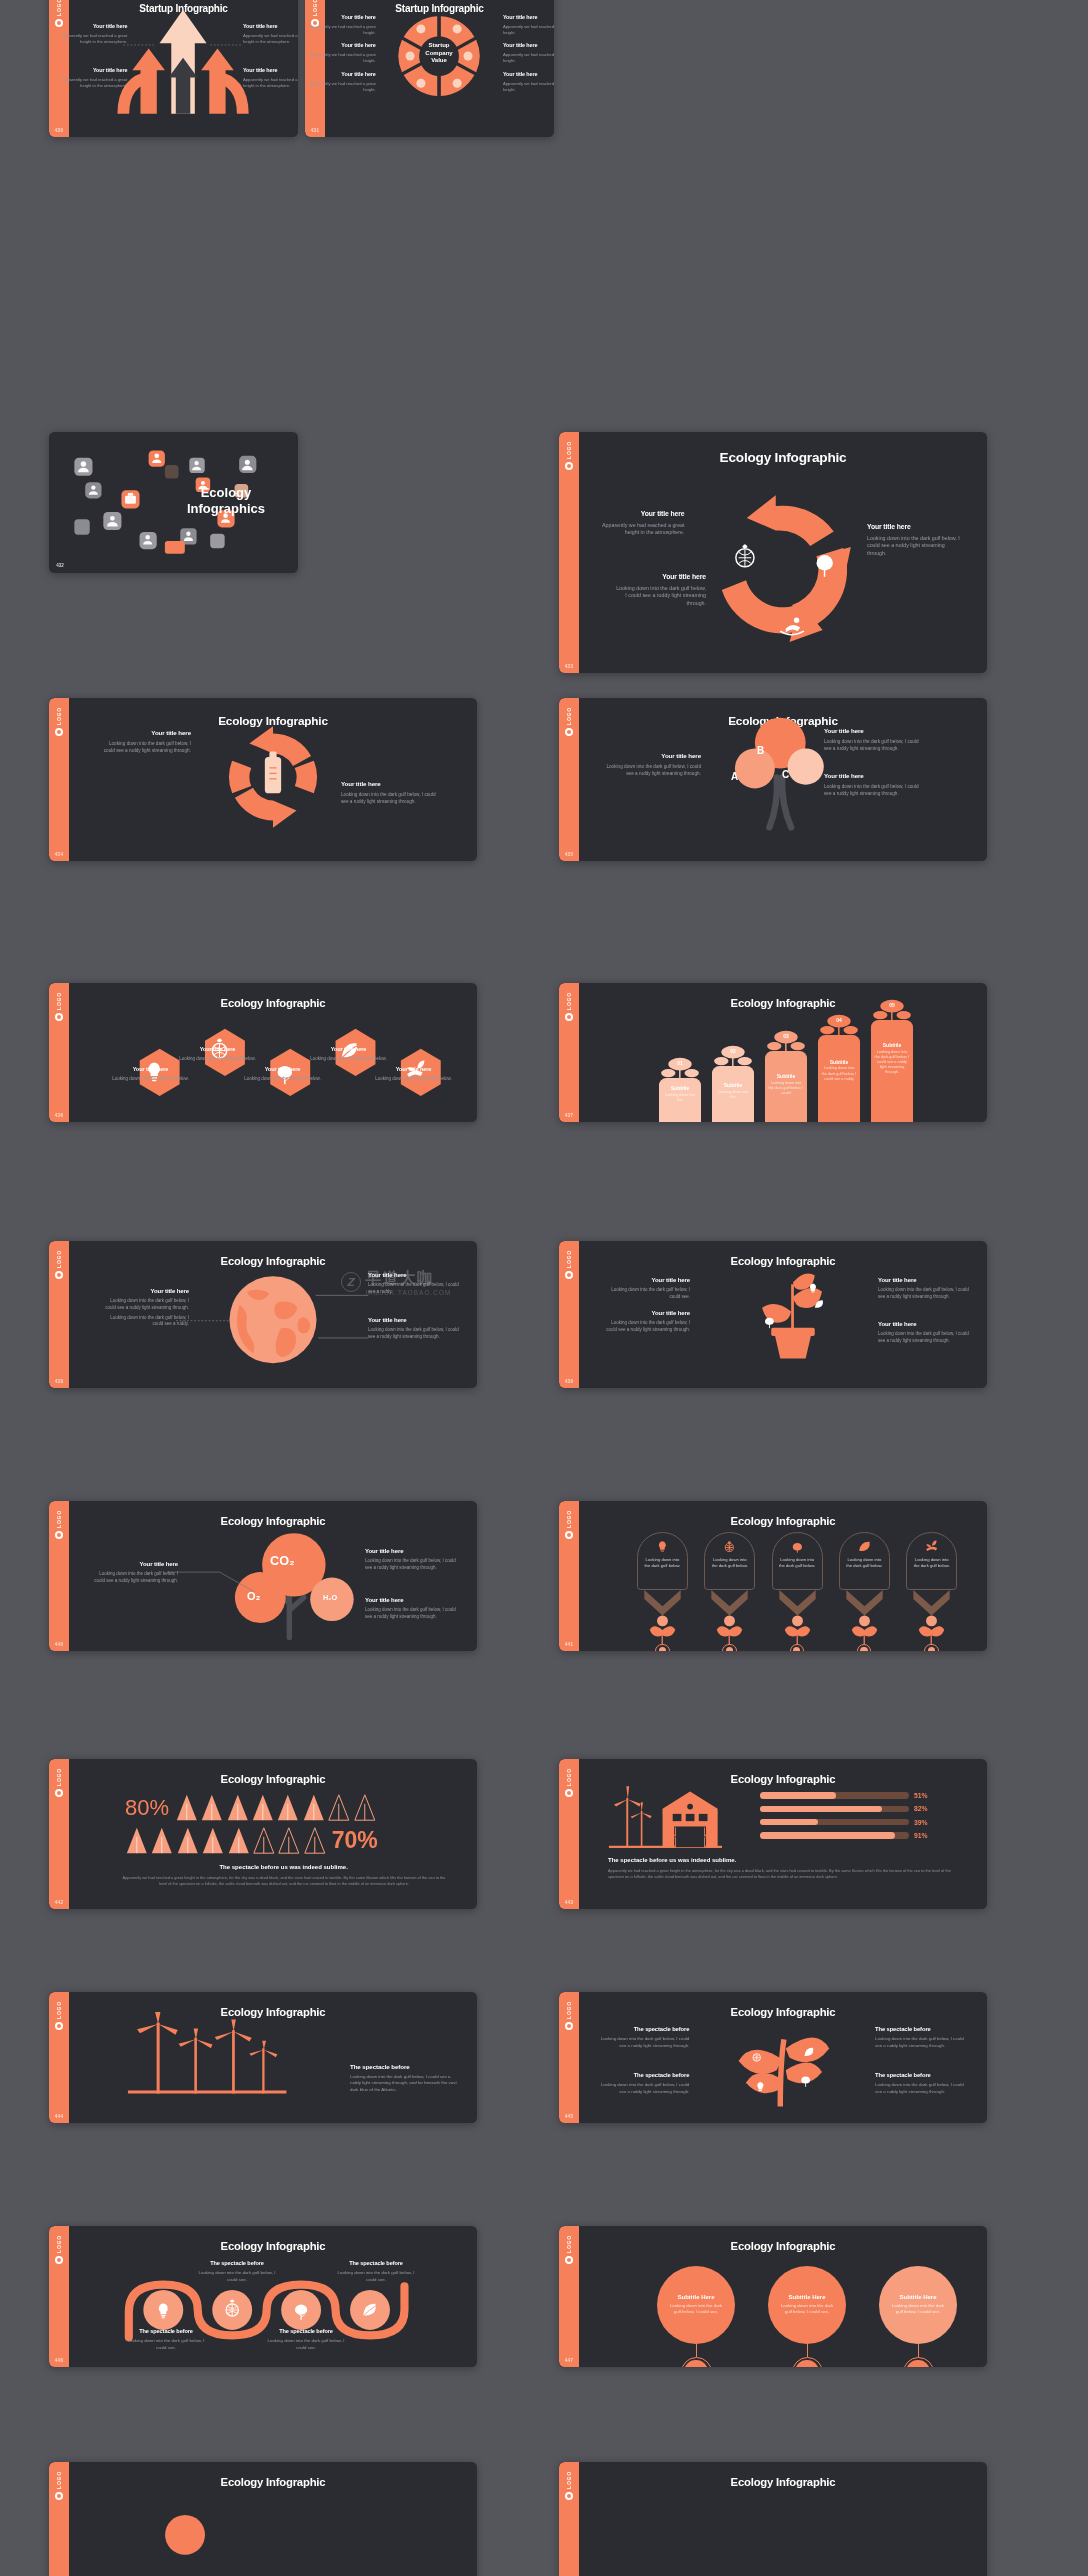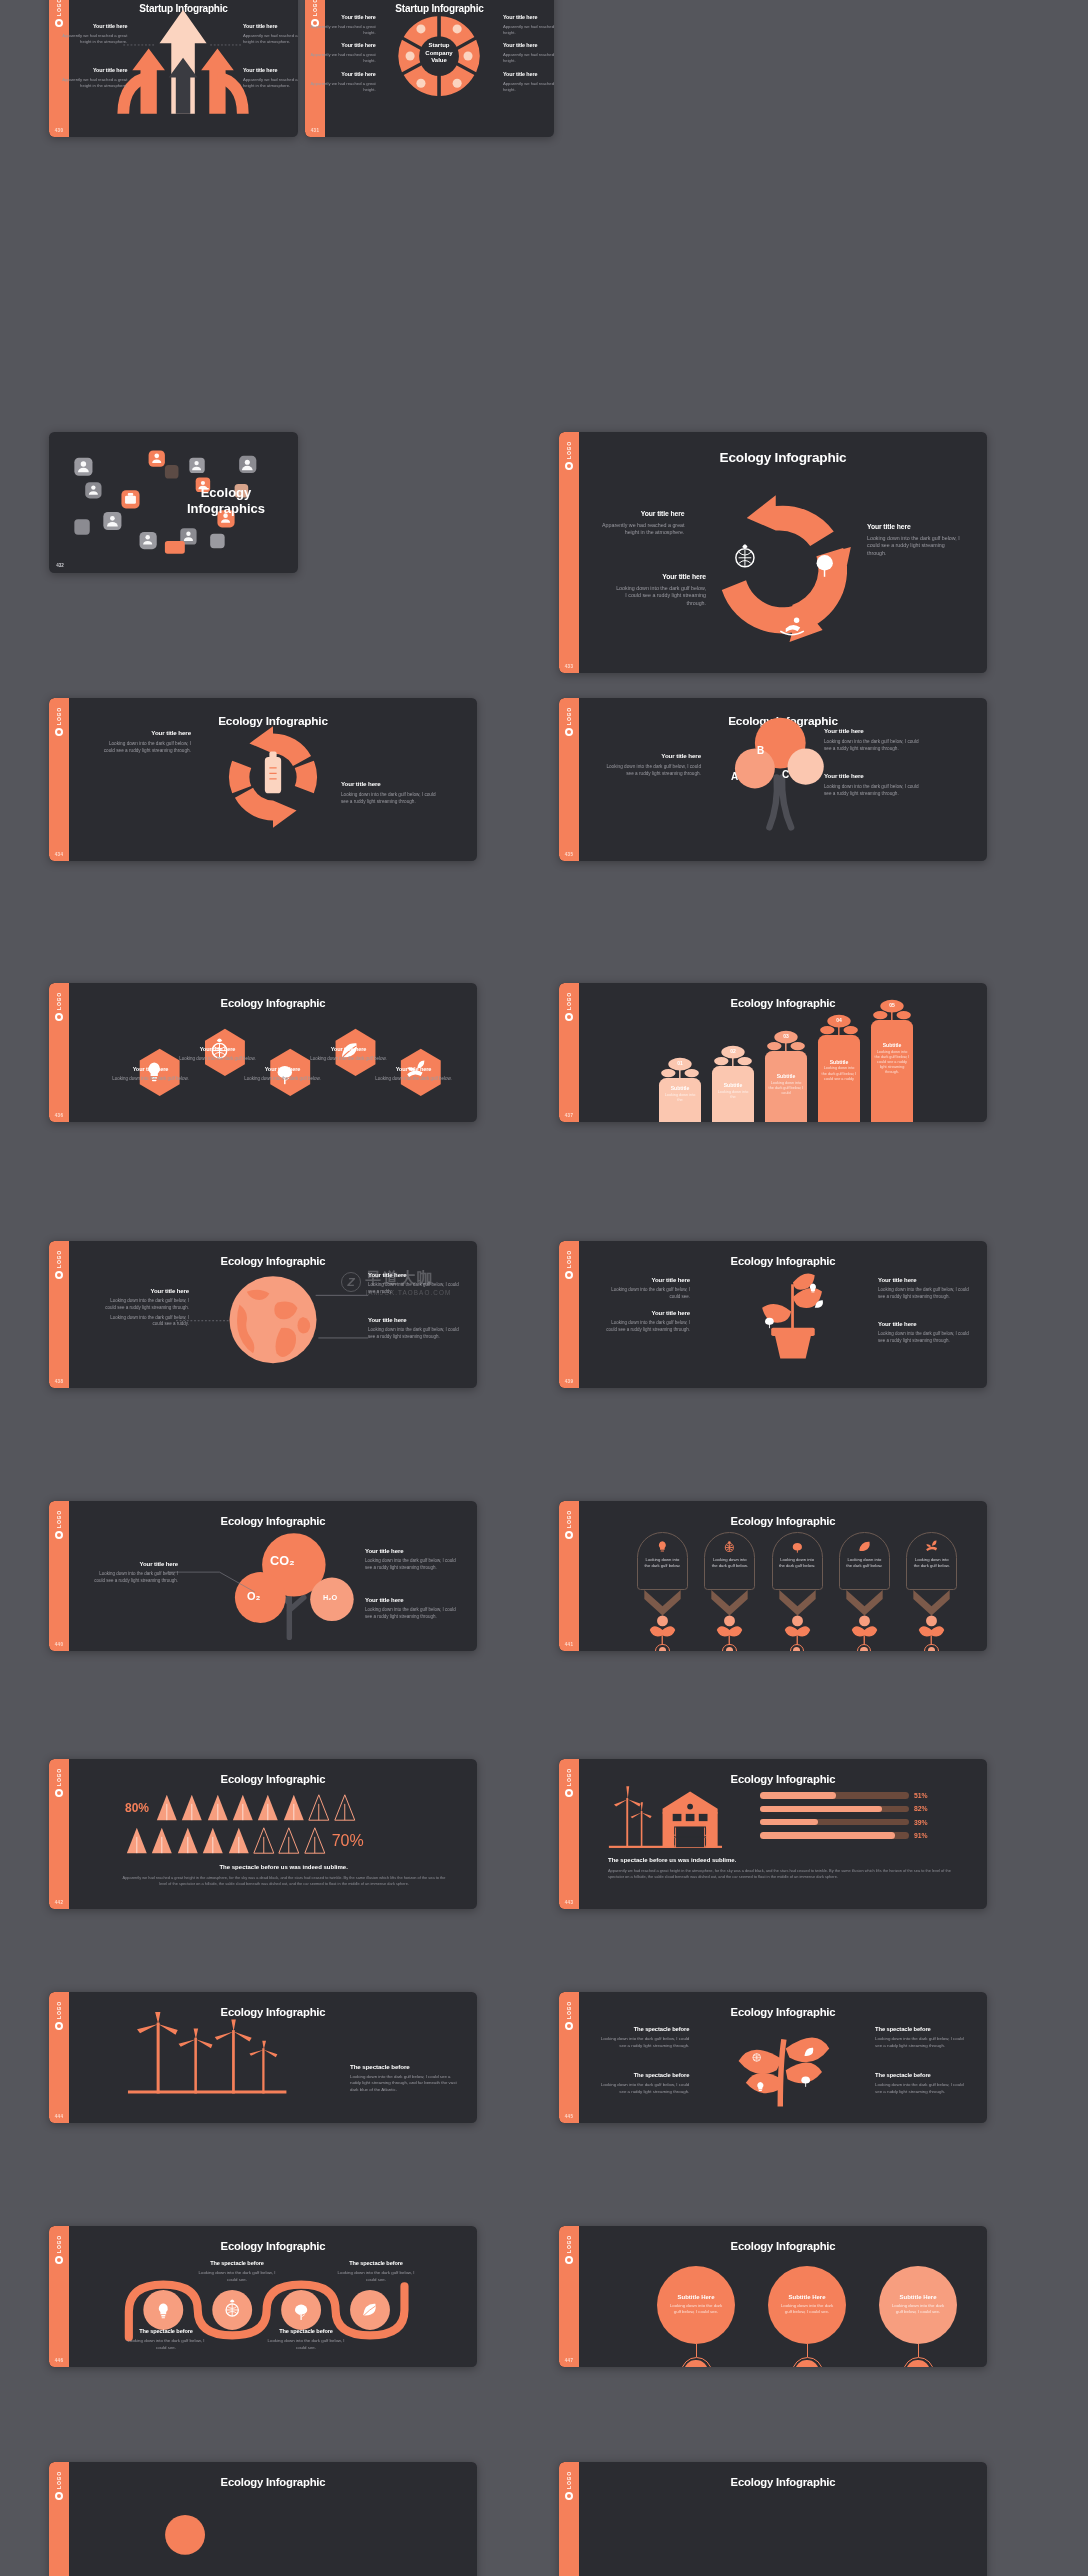--- a/index.html
+++ b/index.html
@@ -718,21 +718,21 @@
   <div class="slide" style="left:49px;top:1759px;width:428px;height:150px">
     <div class="sidebar">
         <span class="logo-txt">LOGO</span>
         <span class="logo-mark"></span>
         <span class="slide-num">442</span>
       </div>
     <div class="body">
       <div class="s-title" style="font-size:11.3px;margin-top:5.4px">Ecology Infographic</div>
       <div class="canvas">
         <div style="position:absolute;left:56px;top:34px;display:flex;align-items:center;gap:1.8px">
-          <span class="orange" style="font-size:12px;font-weight:700;margin-right:4px">80%</span>
+          <span class="orange" style="font-size:22px;font-weight:400;margin-right:4px">80%</span>
           <svg viewBox="0 0 26 32" style="width:23.6px;height:29px">
               <polygon points="13,2 24,30 2,30" fill="#f79e7f"></polygon>
               <rect x="12.4" y="12" width="1.2" height="18" fill="#fff" opacity=".6"></rect>
             </svg>
           <svg viewBox="0 0 26 32" style="width:23.6px;height:29px">
               <polygon points="13,2 24,30 2,30" fill="#f79e7f"></polygon>
               <rect x="12.4" y="12" width="1.2" height="18" fill="#fff" opacity=".6"></rect>
             </svg>
           <svg viewBox="0 0 26 32" style="width:23.6px;height:29px">
               <polygon points="13,2 24,30 2,30" fill="#f79e7f"></polygon>
@@ -785,21 +785,21 @@
               <rect x="12.4" y="12" width="1.1" height="18" fill="#f79e7f"></rect>
             </svg>
           <svg viewBox="0 0 26 32" style="width:23.6px;height:29px">
               <polygon points="13,2 24,30 2,30" fill="none" stroke="#f79e7f" stroke-width="1.1"></polygon>
               <rect x="12.4" y="12" width="1.1" height="18" fill="#f79e7f"></rect>
             </svg>
           <svg viewBox="0 0 26 32" style="width:23.6px;height:29px">
               <polygon points="13,2 24,30 2,30" fill="none" stroke="#f79e7f" stroke-width="1.1"></polygon>
               <rect x="12.4" y="12" width="1.1" height="18" fill="#f79e7f"></rect>
             </svg>
-          <span class="orange" style="font-size:16px;font-weight:400;margin-left:3.6px">70%</span>
+          <span class="orange" style="font-size:23px;font-weight:700;margin-left:3.6px">70%</span>
         </div>
         <div style="position:absolute;left:34px;right:12.7px;top:105px;text-align:center;color:#fff;font-size:6px;font-weight:700">The spectacle before us was indeed sublime.</div>
         <div style="position:absolute;left:53px;right:31px;top:116px;text-align:center;color:#8e8f96;font-size:3.9px;line-height:1.6">Apparently we had reached a great height in the atmosphere, for the sky was a dead black, and the stars had ceased to twinkle. By the same illusion which lifts the horizon of the sea to the level of the spectator on a hillside, the sable cloud beneath was dished out, and the car seemed to float in the middle of an immense dark sphere.</div>
       </div>
     </div>
   </div>
 
   <div class="slide" style="left:559px;top:1759px;width:428px;height:150px">
     <div class="sidebar">
         <span class="logo-txt">LOGO</span>

